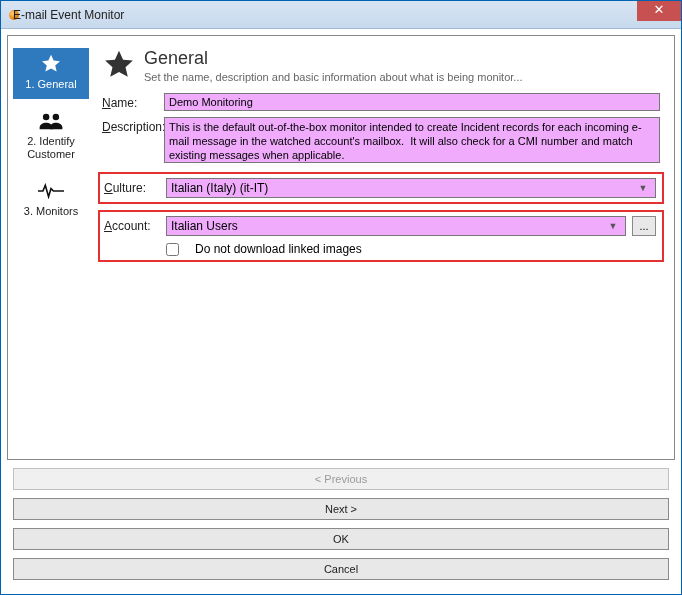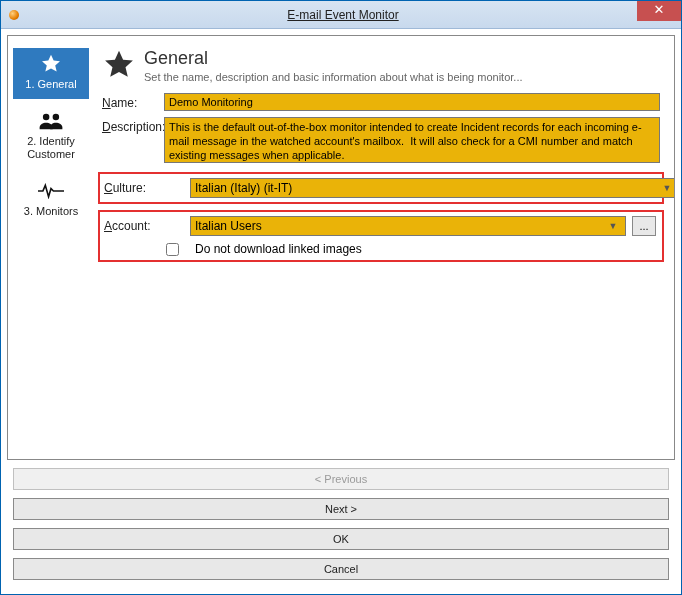--- a/index.html
+++ b/index.html
@@ -12,21 +12,21 @@
     height:28px; background:linear-gradient(#d7e4f2,#c8d9ed);
     border-bottom:1px solid #9fb9d7;
     display:flex; align-items:center; position:relative;
   }
   .titlebar .app-icon {
     width:10px; height:10px; border-radius:50%;
     background:radial-gradient(circle at 35% 35%, #ffd080, #e67e00 60%, #a04e00);
     margin-left:8px;
   }
   .titlebar .title {
-    position:absolute; left:4px; right:0; text-align:center; color:#222;text-decoration:underline;
+    position:absolute; left:12px; right:0; color:#222;
   }
   .close-btn {
     position:absolute; right:0; top:0; width:44px; height:20px;
     background:#c75050; color:#fff; text-align:center; line-height:18px;
     font-size:13px; font-family:Arial;
   }
 
   .body {
     position:absolute; top:28px; bottom:0; left:0; right:0; display:flex; flex-direction:column;
     padding:6px;
@@ -51,25 +51,25 @@
   .header-row { display:flex; gap:8px; align-items:flex-start; margin-bottom:10px; }
   .header-text .h1 { font-size:18px; color:#333; }
   .header-text .sub { font-size:11px; color:#666; margin-top:2px;}
 
   .form-row { display:flex; align-items:flex-start; margin:6px 0; }
   .form-label { width:62px; font-size:11px; color:#222; padding-top:3px;}
   .form-label span:first-letter { text-decoration:underline; }
   .u { text-decoration:underline; }
   .form-control { flex:1; }
   .textbox, .multiline, .combo {
-    width:100%; border:1px solid #777; background:#eab308; padding:2px 4px;
+    width:100%; border:1px solid #777; background:#f0abfc; padding:2px 4px;
     font-size:11px; color:#000;
   }
   .multiline { height:46px; resize:none; line-height:14px; }
-  .combo { display:flex; align-items:center; justify-content:space-between; height:20px;margin-left:24px;}
+  .combo { display:flex; align-items:center; justify-content:space-between; height:20px;}
   .combo .arrow { width:16px; text-align:center; color:#555; font-size:9px;}
   .highlight-box {
     border:2px solid #e43030; padding:4px 6px 4px 4px; margin:4px -4px 6px -4px;
   }
 
   .section-row { display:flex; align-items:center; gap:8px; margin:8px 0 6px;}
   .section-row .label { font-size:11px; color:#333; white-space:nowrap;}
   .section-row .line { flex:1; height:1px; background:#bbb;}
 
   .browse-btn {

